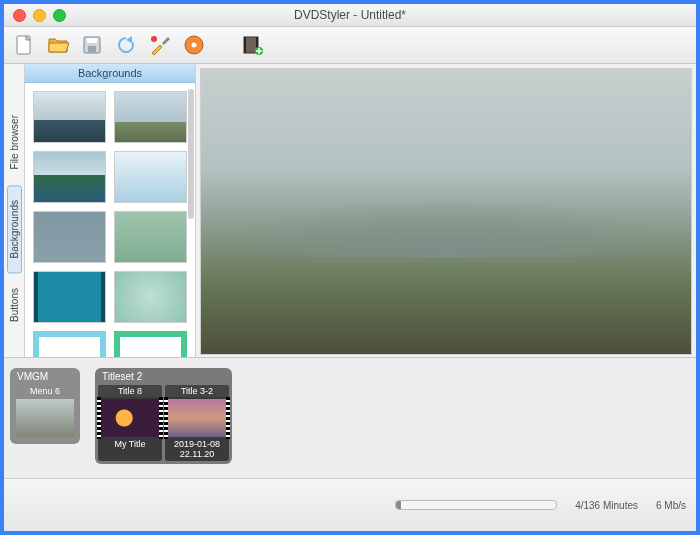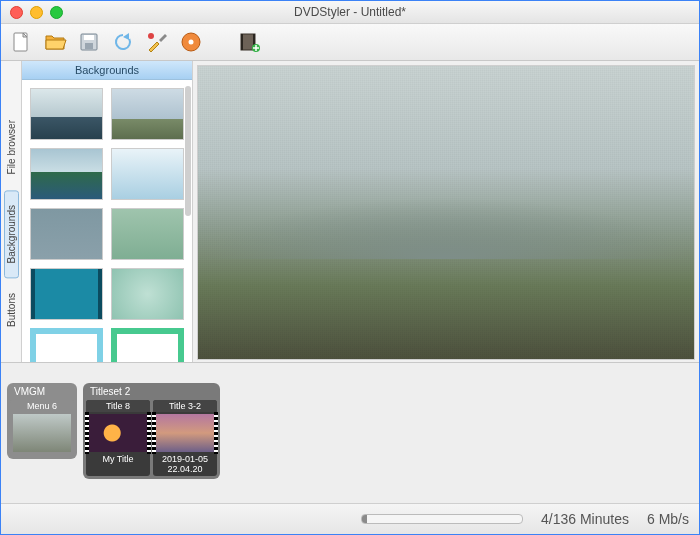--- a/index.html
+++ b/index.html
@@ -1,16 +1,16 @@
 <!DOCTYPE html>
 <html><head>
 <meta charset="utf-8">
 <style>
   html,body{margin:0;padding:0;font-family:-apple-system,Helvetica,Arial,sans-serif;font-size:11px;color:#333;background:#ececec;width:700px;height:535px;overflow:hidden}
-  .window{display:flex;flex-direction:column;height:535px;width:700px;background:#f0f0f0;border:1px solid #3b82f6;box-sizing:border-box}
+  .window{display:flex;flex-direction:column;height:535px;width:700px;background:#f0f0f0;border:4px solid #3b82f6;box-sizing:border-box}
   .titlebar{height:22px;background:linear-gradient(#f7f7f7,#e4e4e4);display:flex;align-items:center;border-bottom:1px solid #cfcfcf;position:relative}
   .traffic{display:flex;gap:7px;padding-left:9px}
   .tl{width:11px;height:11px;border-radius:50%}
   .tl.r{background:#ff5f57;border:1px solid #e33e32}
   .tl.y{background:#ffbd2e;border:1px solid #e0a000}
   .tl.g{background:#28c940;border:1px solid #17a82f}
   .title{position:absolute;left:0;right:0;text-align:center;font-size:12px;color:#4a4a4a;pointer-events:none}
   .toolbar{height:36px;background:linear-gradient(#f9f9f9,#e8e8e8);display:flex;align-items:center;padding:0 6px;gap:6px;border-bottom:1px solid #c8c8c8}
   .tbtn{width:28px;height:28px;display:flex;align-items:center;justify-content:center}
   .tbtn svg{width:24px;height:24px}
@@ -24,37 +24,37 @@
   .thumbgrid{flex:1;overflow:hidden;display:grid;grid-template-columns:1fr 1fr;gap:8px;padding:8px;position:relative}
   .thumb{border:1px solid #ccc;height:50px;background:#ddd}
   .scrollbar{position:absolute;right:1px;top:6px;width:6px;height:130px;background:#cfcfcf;border-radius:3px}
   .preview{flex:1;background:#f0f0f0;display:flex;align-items:flex-start;justify-content:flex-start;padding:4px}
   .canvas{flex:1;height:100%;background:
     repeating-linear-gradient(0deg,rgba(0,0,0,.02) 0 1px,transparent 1px 2px),
     repeating-linear-gradient(90deg,rgba(0,0,0,.02) 0 1px,transparent 1px 2px),
     linear-gradient(to bottom,#c9d3d2 0%,#b8c5c5 35%,#8f9f92 55%,#697a59 75%,#4d513d 100%);
     border:1px solid #cfcfcf;position:relative}
   .canvas .mtn{position:absolute;left:0;right:0;bottom:34%;height:30%;background:radial-gradient(ellipse 70% 100% at 50% 100%,#7e8e89 0%,transparent 70%)}
-  .timeline{height:100px;background:#eee;border-top:1px solid #c8c8c8;display:flex;align-items:flex-start;padding:20px 6px;gap:6px}
+  .timeline{height:100px;background:#eee;border-top:1px solid #c8c8c8;display:flex;align-items:flex-start;padding:10px 6px;gap:15px}
   .tgroup{background:#8d8d8d;border-radius:6px;padding:2px 3px 3px;display:flex;flex-direction:column}
   .tgroup.ts{background:#7a7a7a}
   .tghead{color:#fff;font-size:10px;padding:1px 4px 3px}
   .trow{display:flex;gap:3px}
   .clip{background:#3a3a3a;border-radius:3px;width:64px;display:flex;flex-direction:column;align-items:center;color:#fff;font-size:9px;text-align:center;padding-bottom:2px}
   .clip .chead{width:100%;background:#444;font-size:9px;padding:1px 0;border-radius:3px 3px 0 0}
   .clip .cthumb{width:58px;height:38px;margin:2px 0;background:#555;position:relative}
   .menu .cthumb{background:linear-gradient(#bfc9c7,#7e8677)}
   .mov .cthumb{background:radial-gradient(circle at 40% 50%,#ffb347 0 8px,#3a1d3a 9px 100%)}
   .mov2 .cthumb{background:linear-gradient(#b477a0,#d29a7e,#6d5f88)}
   .film{background-image:linear-gradient(#000,#000);}
   .film::before,.film::after{content:"";position:absolute;top:-2px;bottom:-2px;width:4px;background:repeating-linear-gradient(#000 0 3px,#fff 3px 5px)}
   .film::before{left:-4px}.film::after{right:-4px}
   .clip.menu{background:#8d8d8d}
   .clip.menu .chead{background:#8d8d8d}
-  .statusbar{height:20px;background:linear-gradient(#f5f5f5,#e6e6e6);border-top:1px solid #cfcfcf;display:flex;align-items:center;justify-content:flex-end;font-size:14px;color:#555;padding:5px 10px;gap:18px}
+  .statusbar{height:20px;background:linear-gradient(#f5f5f5,#e6e6e6);border-top:1px solid #cfcfcf;display:flex;align-items:center;justify-content:flex-end;font-size:10px;color:#555;padding:16px 10px;gap:18px}
   .progress{width:160px;height:8px;border:1px solid #bbb;border-radius:4px;background:#f5f5f5;position:relative;overflow:hidden}
   .progress .fill{position:absolute;left:0;top:0;bottom:0;width:3%;background:#8a8a8a}
   
   .bg1{background:linear-gradient(#dbe7ea 0%,#b7c9cf 55%,#3b5666 56%,#28414e 100%)}
   .bg2{background:linear-gradient(#cddbe4 0%,#aec2cf 60%,#788a67 61%,#5d6e4f 100%)}
   .bg3{background:linear-gradient(#6c8a96,#b7cdd4 100%),linear-gradient(120deg,#2f5a45 0 40%,transparent 40%);background-blend-mode:normal}
   .bg3{background:
       linear-gradient(to bottom,#a9c6d2 0%,#cfe0e6 50%,#cfe0e6 50%),
       none}
   .bg3{background:linear-gradient(#a8c5d2 0%,#c9dde4 45%,#2f6a4a 46%,#2b5a7a 100%)}
@@ -180,21 +180,21 @@
       <div class="tghead">Titleset 2</div>
       <div class="trow">
         <div class="clip mov">
           <div class="chead">Title 8</div>
           <div class="cthumb film"></div>
           <div>My Title</div>
         </div>
         <div class="clip mov2">
           <div class="chead">Title 3-2</div>
           <div class="cthumb film"></div>
-          <div>2019-01-05 22.04.20</div>
+          <div>2019-01-08 22.11.20</div>
         </div>
       </div>
     </div>
   </div>
 
   <div class="statusbar">
     <div class="progress">
       <div class="fill" style="width: 3%;"></div>
     </div>
     <span>4/136 Minutes</span>

